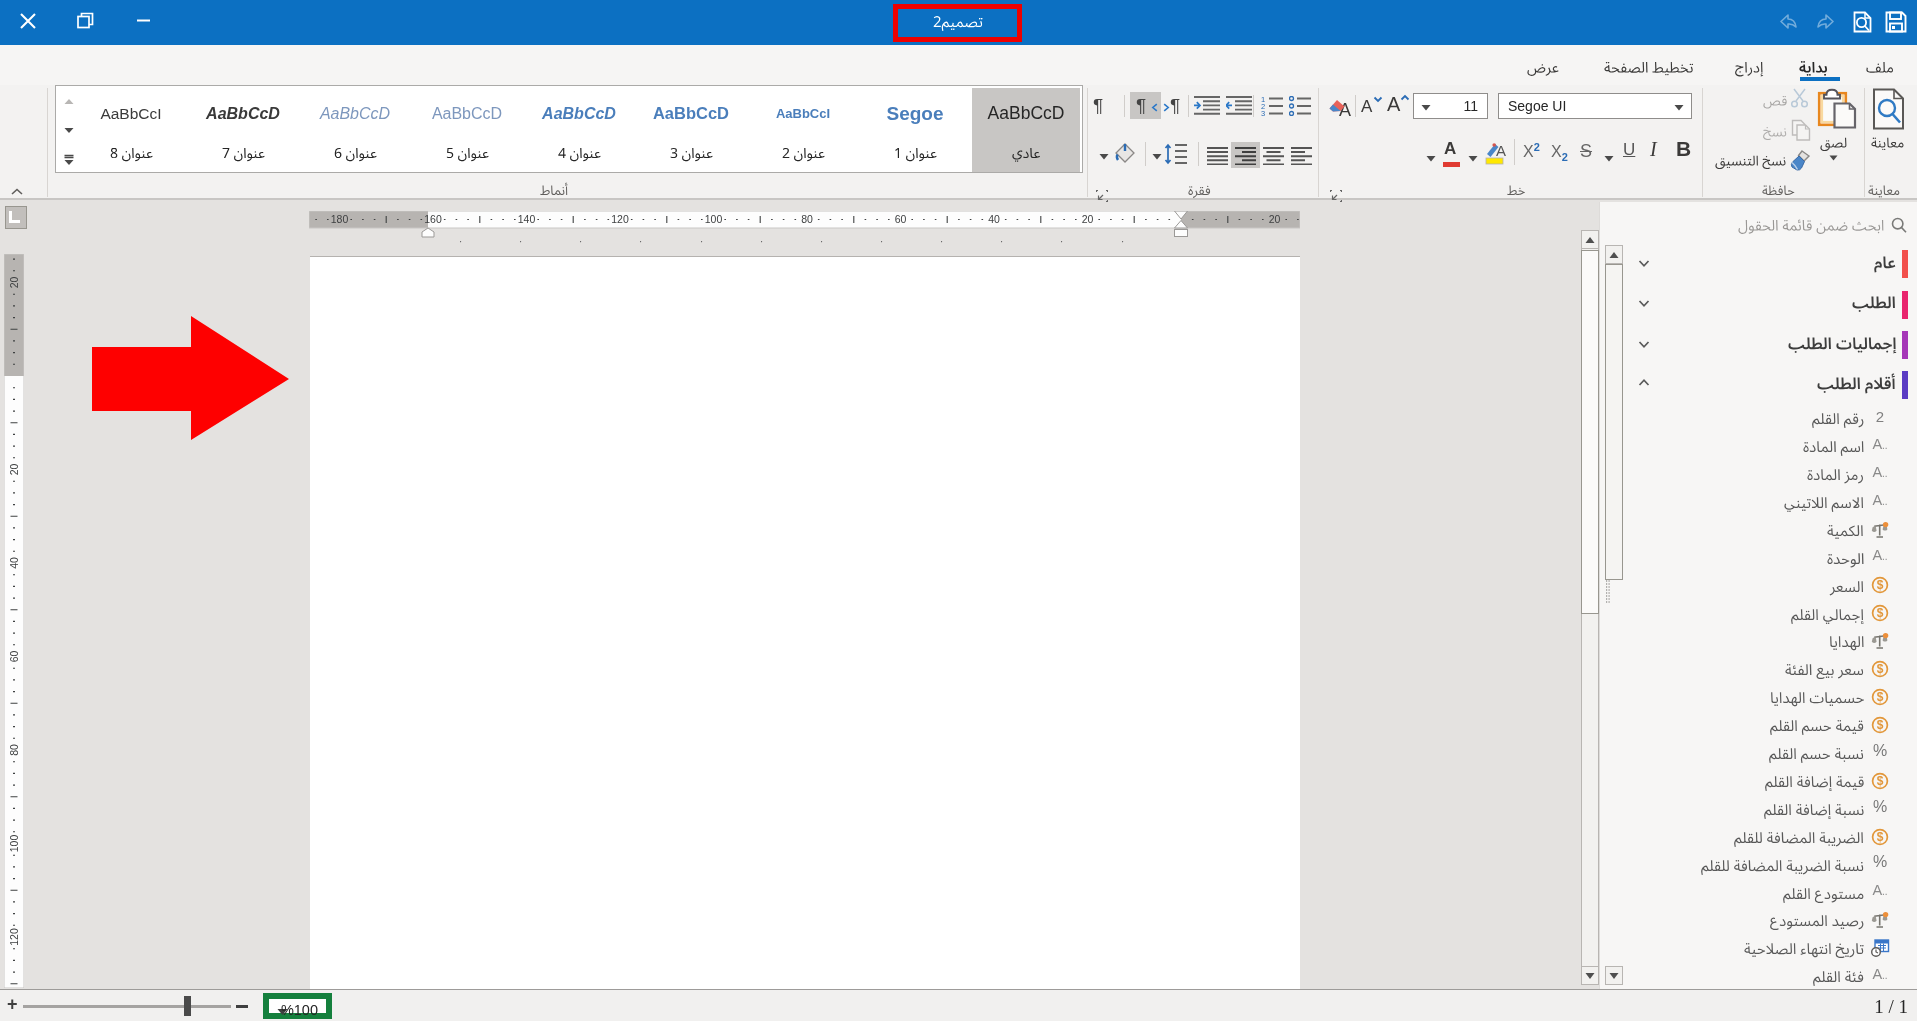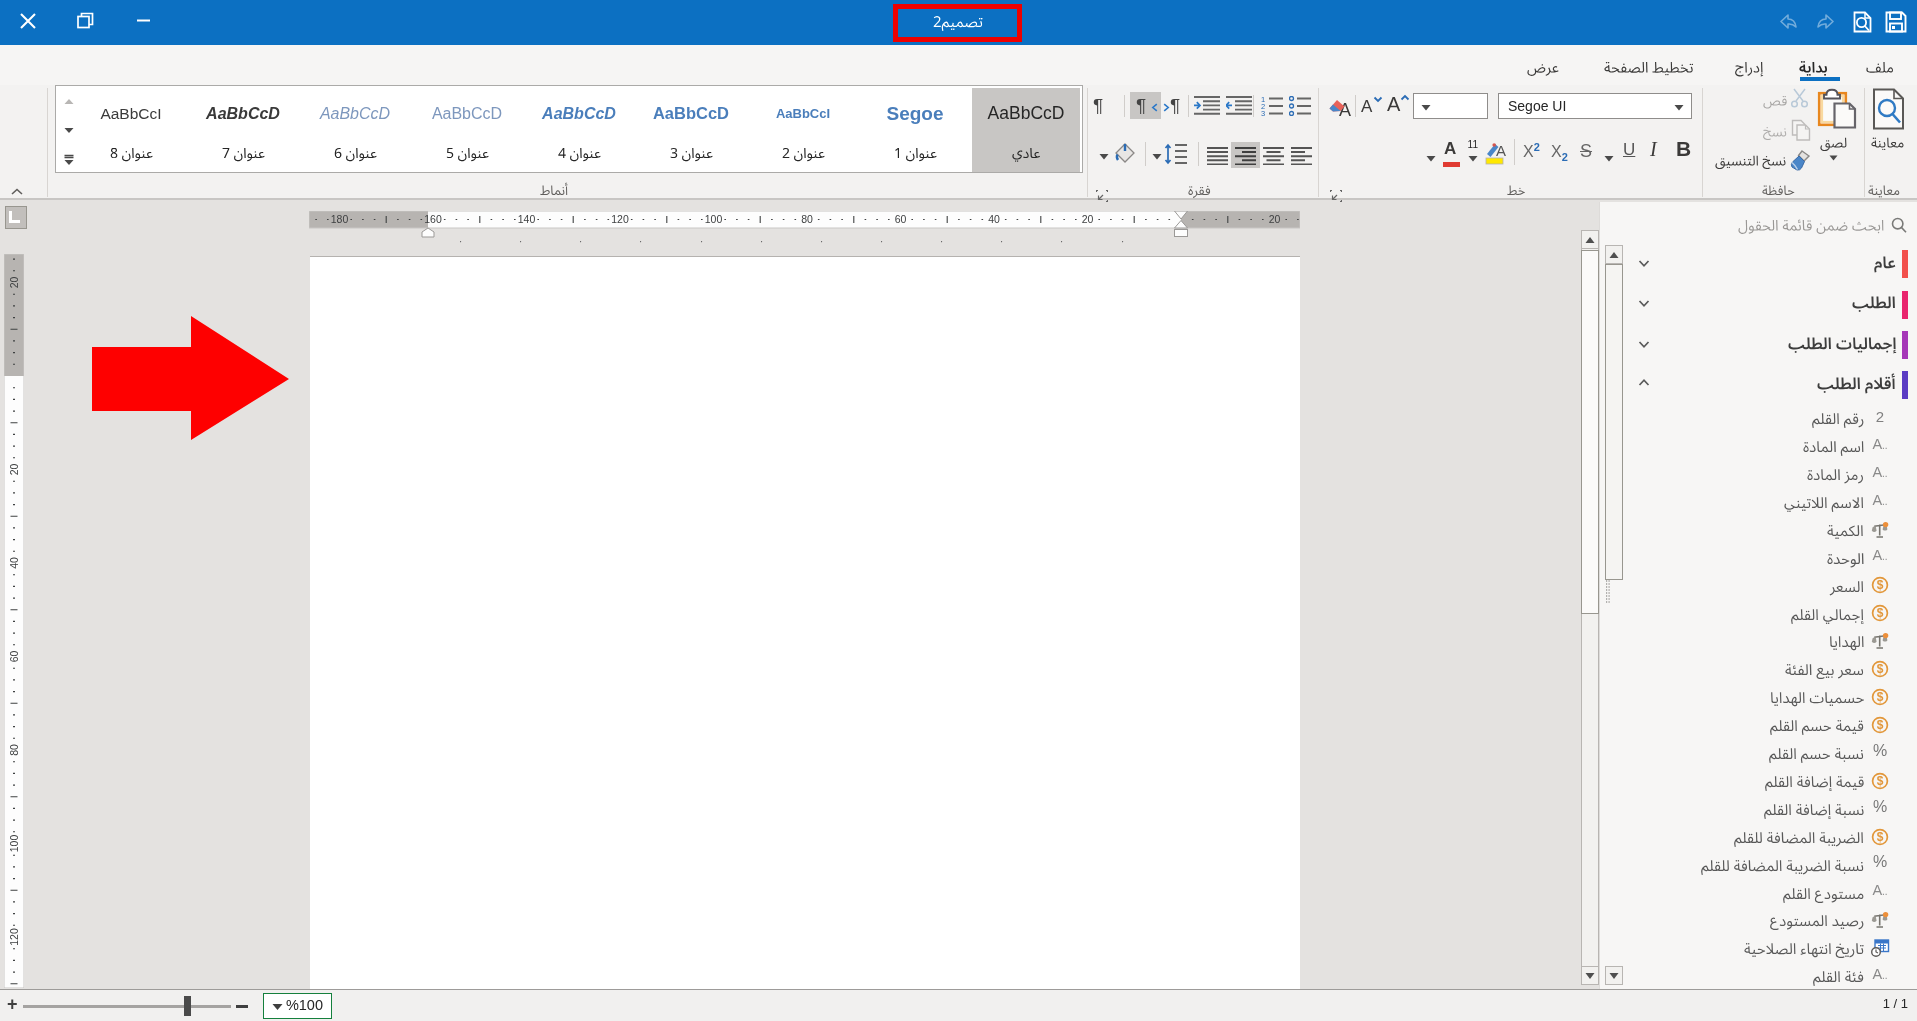--- a/index.html
+++ b/index.html
@@ -258,21 +258,21 @@
     </svg>
   <div class="abs" style="left:1387px;top:8px;font-size:20px;color:#3b3a39;">A</div>
   <svg class="abs" style="left:1400px;top:9px" width="10" height="7" viewBox="0 0 10 7">
       <path d="M1.5 5.5 L5 2 L8.5 5.5" fill="none" stroke="#2b6cb5" stroke-width="1.8"></path>
     </svg>
 
   <div class="abs" style="left:1413px;top:8px;width:75px;height:26px;background:#fff;border:1px solid #8f8d8b;">
     <svg class="abs" style="left:7px;top:10px" width="10" height="7" viewBox="0 0 10 7">
         <path d="M0.5 1 H9.5 L5 6.5 Z" fill="#4a4a4a"></path>
       </svg>
-    <div class="abs" style="right:9px;top:4px;font-size:10px;color:#262626;margin-top:41px;">11</div>
+    <div class="abs" style="right:9px;top:4px;font-size:14px;color:#262626;">11</div>
   </div>
 
   <div class="abs" style="left:1498px;top:8px;width:194px;height:26px;background:#fff;border:1px solid #8f8d8b;">
     <div class="abs" style="left:9px;top:4px;font-size:14px;color:#262626;">Segoe UI</div>
     <svg class="abs" style="right:7px;top:10px" width="10" height="7" viewBox="0 0 10 7">
         <path d="M0.5 1 H9.5 L5 6.5 Z" fill="#4a4a4a"></path>
       </svg>
   </div>
 
   <svg class="abs" style="left:1426px;top:70px" width="10" height="7" viewBox="0 0 10 7">
@@ -678,20 +678,20 @@
         <path d="M5 7 L9.5 1 H0.5 Z" fill="#4f4f4f"></path>
       </svg>
     </div>
 </div>
 
 <div class="abs" id="statusbar" style="left:0;top:989px;width:1917px;height:32px;background:#f1f0ef;border-top:1px solid #9d9b99;">
   <div class="abs" style="left:7px;top:4px;font-size:18px;color:#3f3f3f;font-weight:bold;">+</div>
   <div class="abs" style="left:23px;top:15px;width:208px;height:2.5px;background:#a5a3a1;"></div>
   <div class="abs" style="left:184px;top:6px;width:7px;height:20px;background:#4a4a4a;"></div>
   <div class="abs" style="left:236px;top:15px;width:12px;height:3px;background:#3f3f3f;"></div>
-  <div class="abs" style="left:263px;top:3px;width:69px;height:26px;background:#fff;border:1px solid #15803d;">
+  <div class="abs" style="left:263px;top:3px;width:69px;height:26px;background:#fff;border:6px solid #15803d;">
     <svg class="abs" style="left:8px;top:9px" width="11" height="8" viewBox="0 0 11 8">
         <path d="M0.5 1 H10.5 L5.5 7 Z" fill="#3f3f3f"></path>
       </svg>
     <div class="abs" style="right:8px;top:3px;font-size:14.5px;color:#262626;">%100</div>
   </div>
-  <div class="abs" style="right:9px;top:6px;font-size:13px;color:#262626;">1 / 1</div>
+  <div class="abs" style="right:9px;top:6px;font-size:19px;color:#262626;font-family:Liberation Serif, serif;">1 / 1</div>
 </div>
 
 </body></html>

